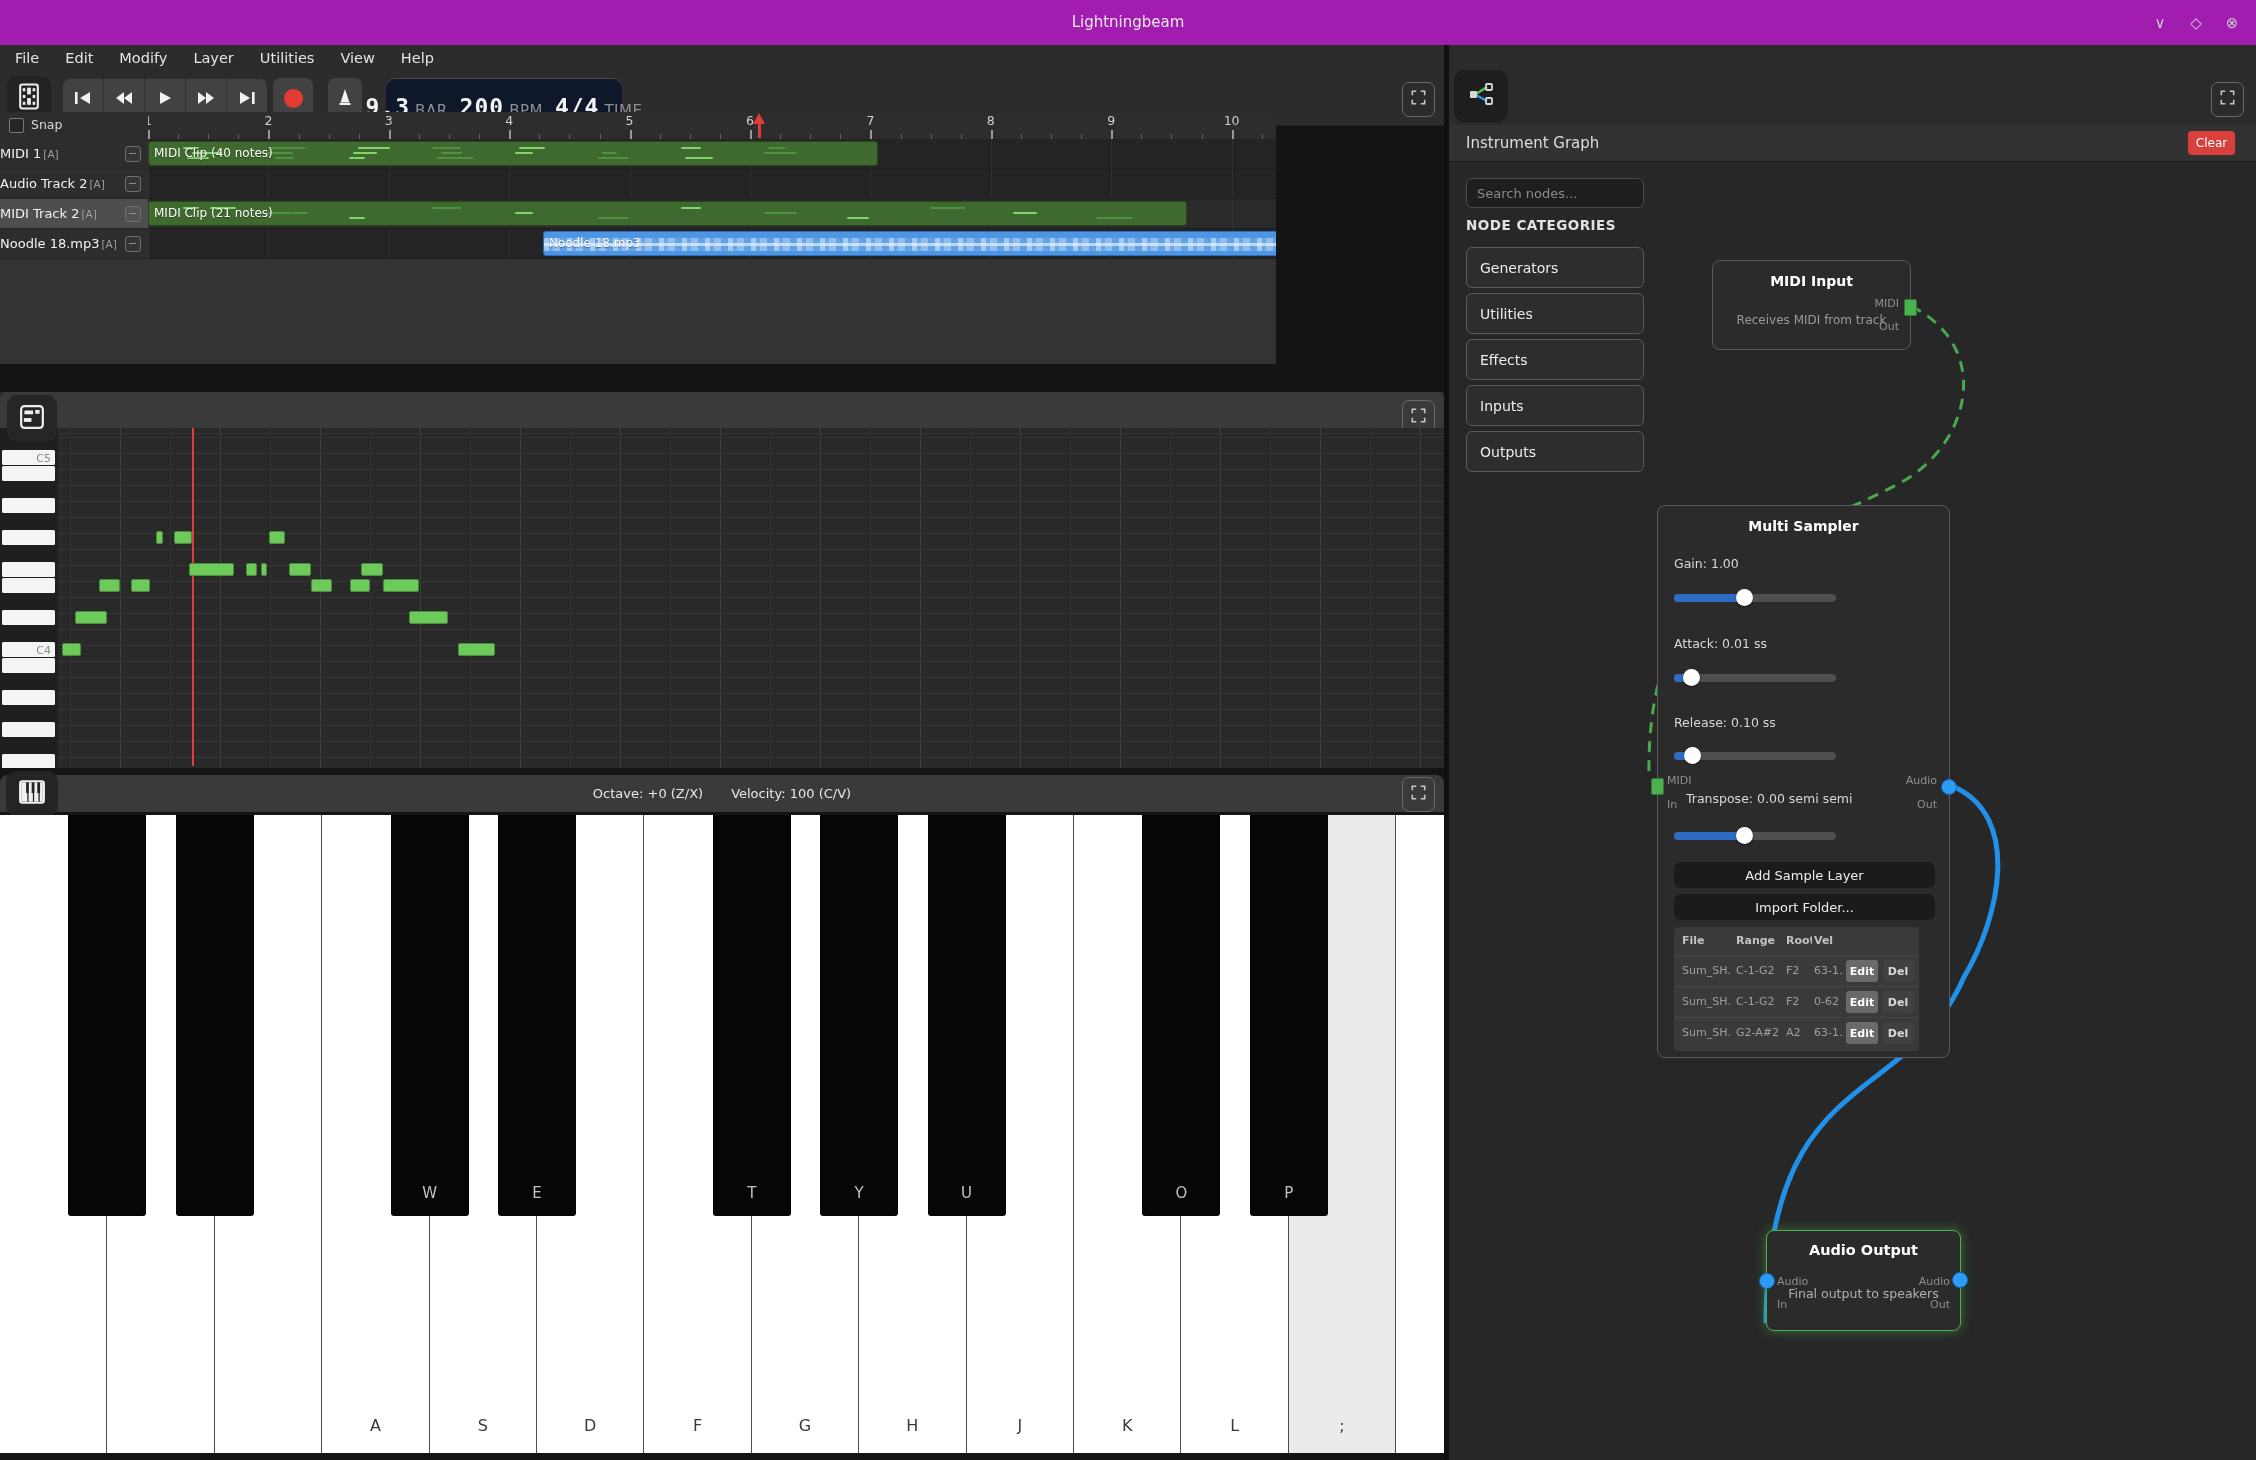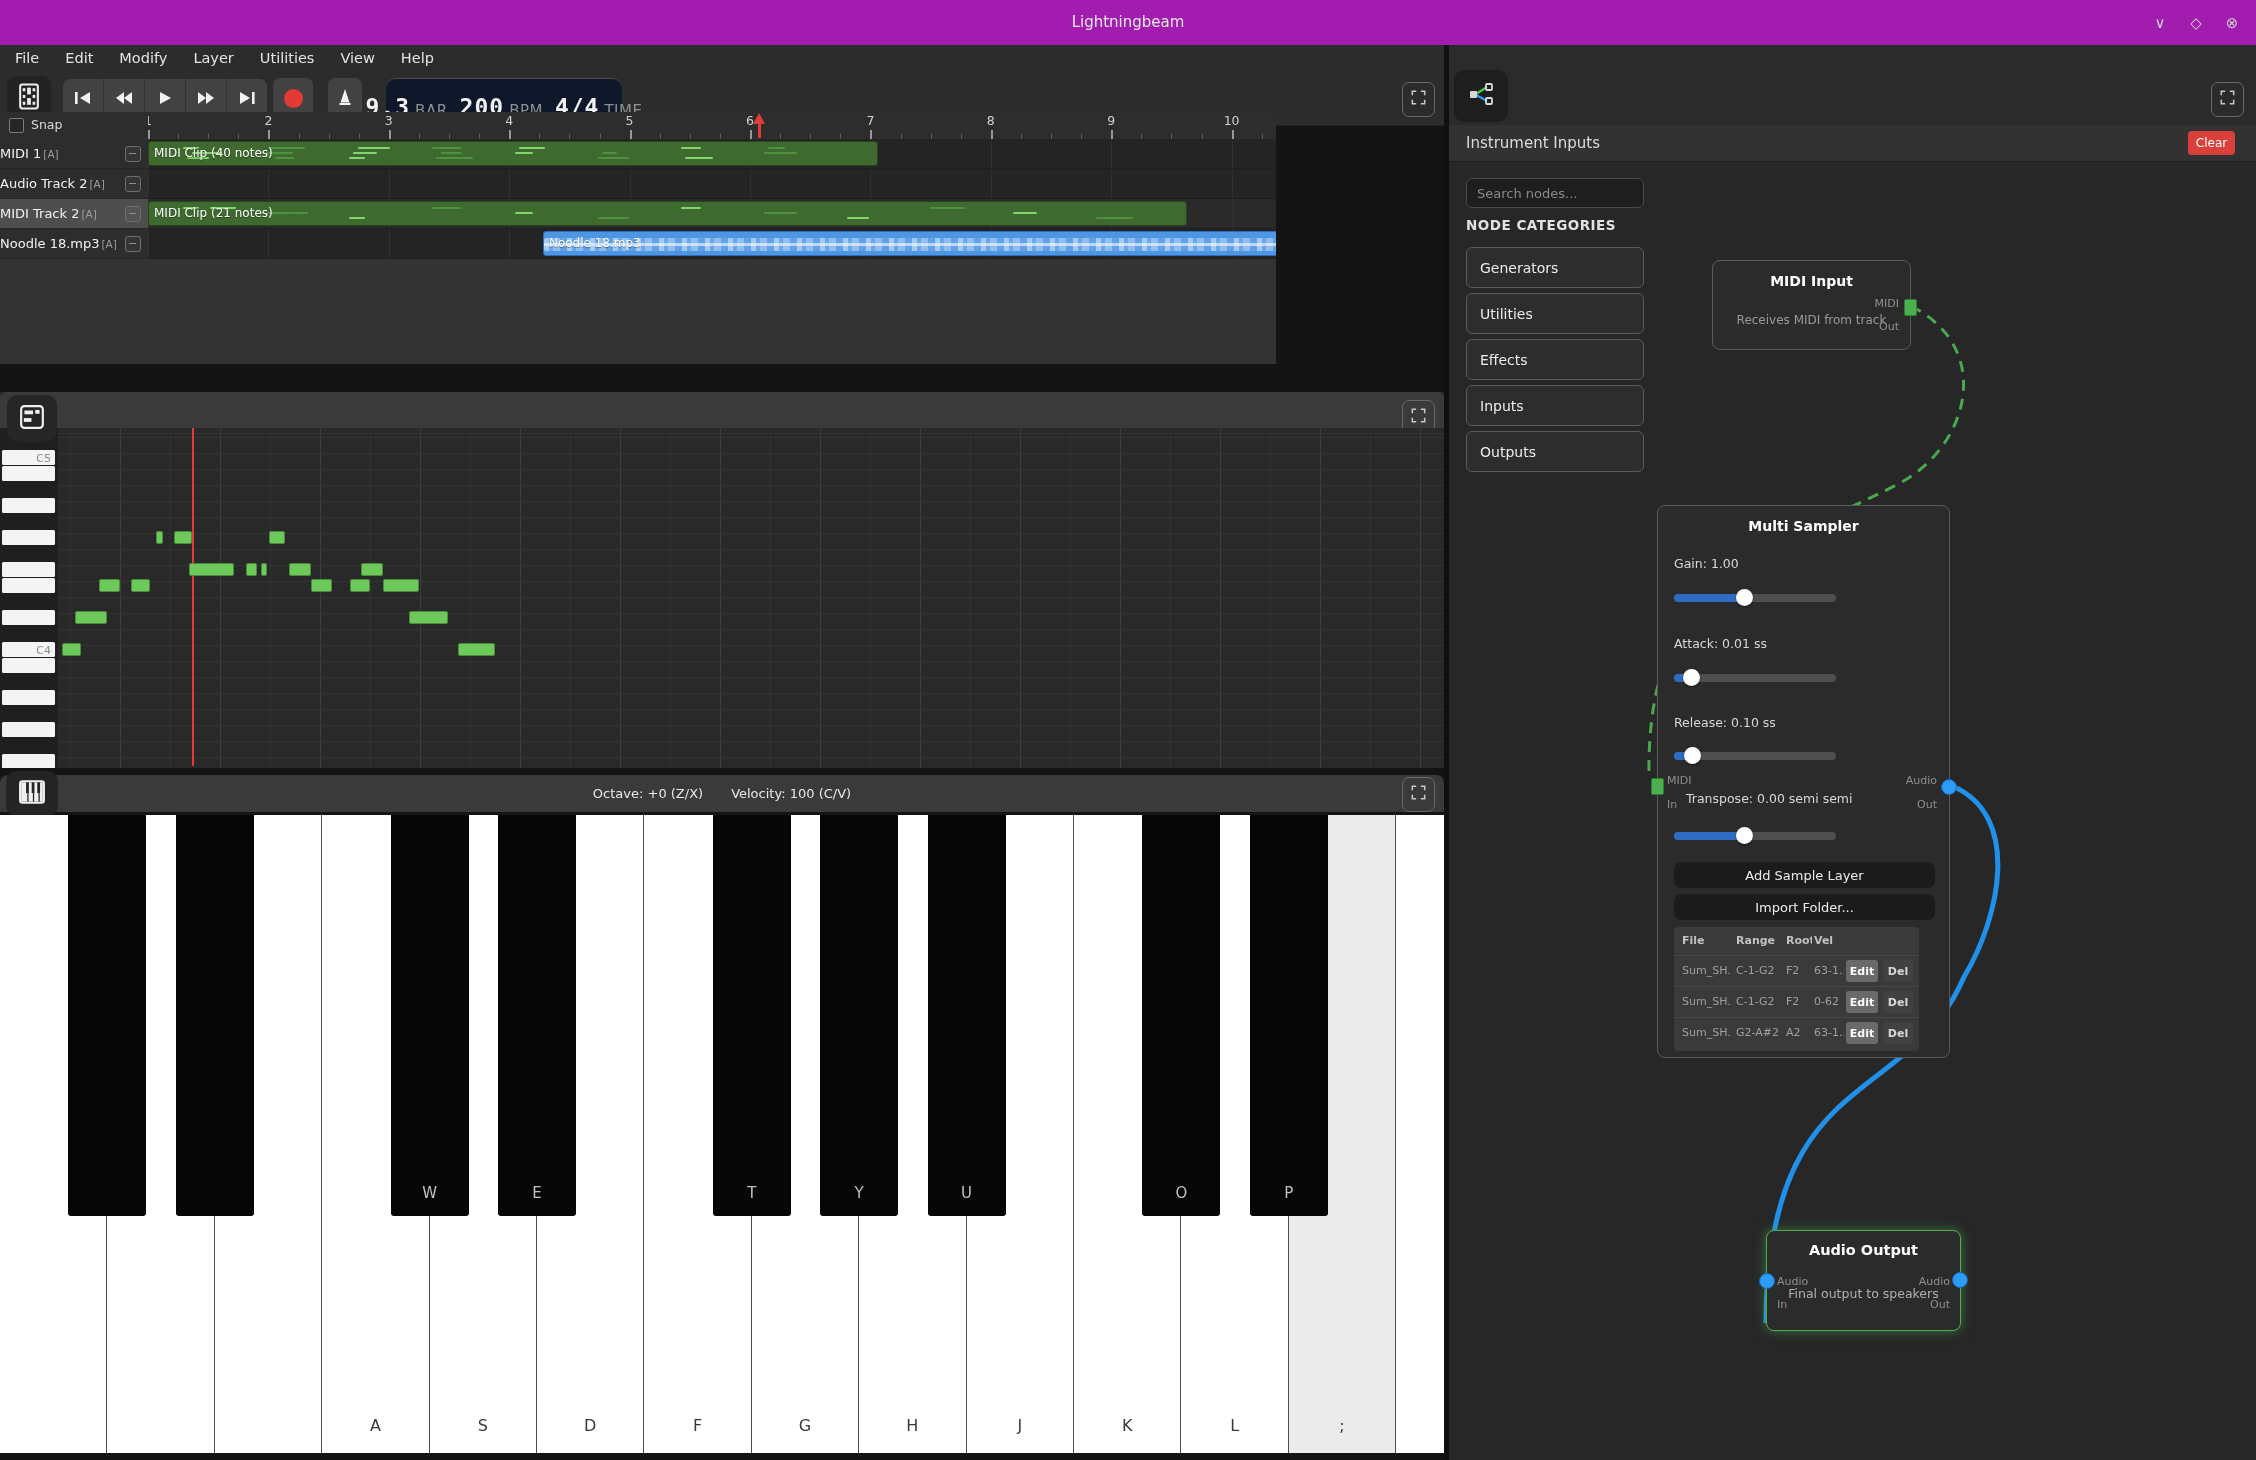--- a/index.html
+++ b/index.html
@@ -523,21 +523,21 @@
             <rect x="19" y="3" width="6" height="6" rx="1" fill="none" stroke="#d8d8d8" stroke-width="1.8"></rect>
             <rect x="19" y="17" width="6" height="6" rx="1" fill="none" stroke="#d8d8d8" stroke-width="1.8"></rect>
           </svg></span>
     </div>
     <div class="expand-btn" style="left:762px;top:37px;">
       <span><svg width="17" height="17" viewBox="0 0 22 22">
             <path d="M3,8 V3 H8 M14,3 H19 V8 M19,14 V19 H14 M8,19 H3 V14" fill="none" stroke="#c8c8c8" stroke-width="2"></path>
           </svg></span>
     </div>
     <div id="rp-header">
-      <div id="rp-title">Instrument Inputs</div>
+      <div id="rp-title">Instrument Graph</div>
       <div id="clear-btn">Clear</div>
     </div>
 
     <input id="search-input" type="text" placeholder="Search nodes..." style="">
     <div id="cat-title">NODE CATEGORIES</div>
     <div id="cat-list">
         <div class="cat-btn" style="top: 202px;">Generators</div>
         <div class="cat-btn" style="top: 248px;">Utilities</div>
         <div class="cat-btn" style="top: 294px;">Effects</div>
         <div class="cat-btn" style="top: 340px;">Inputs</div>

